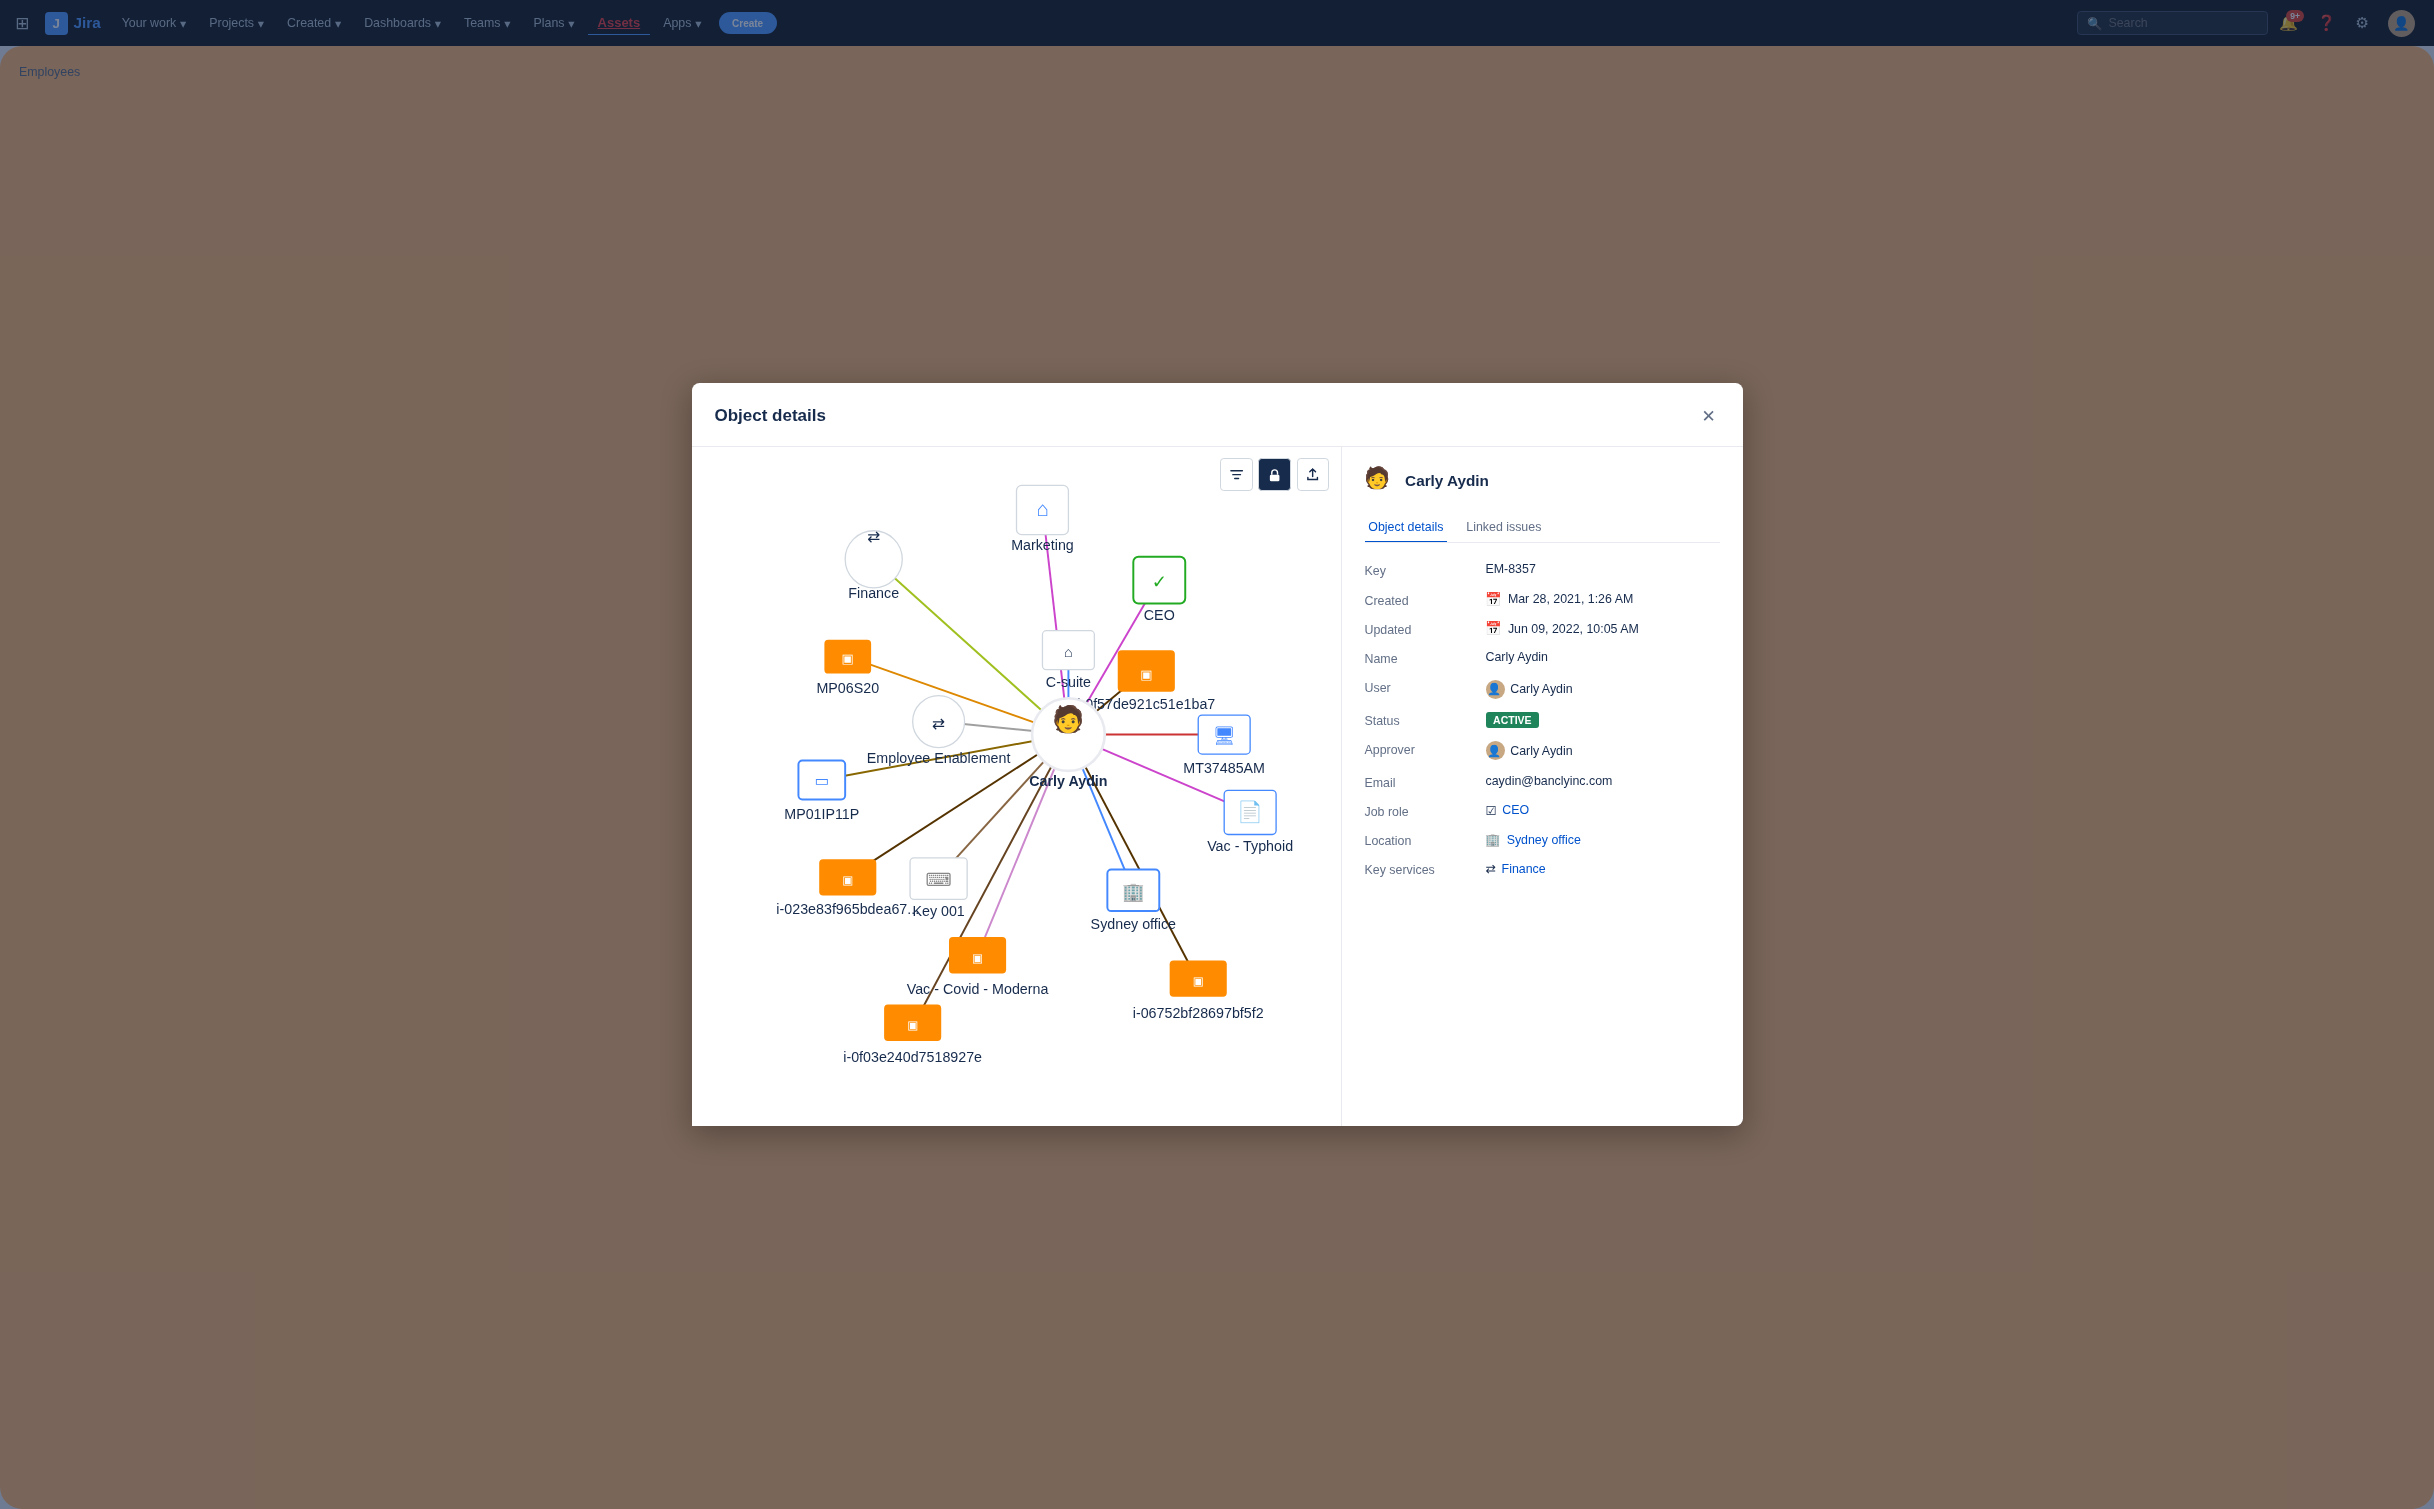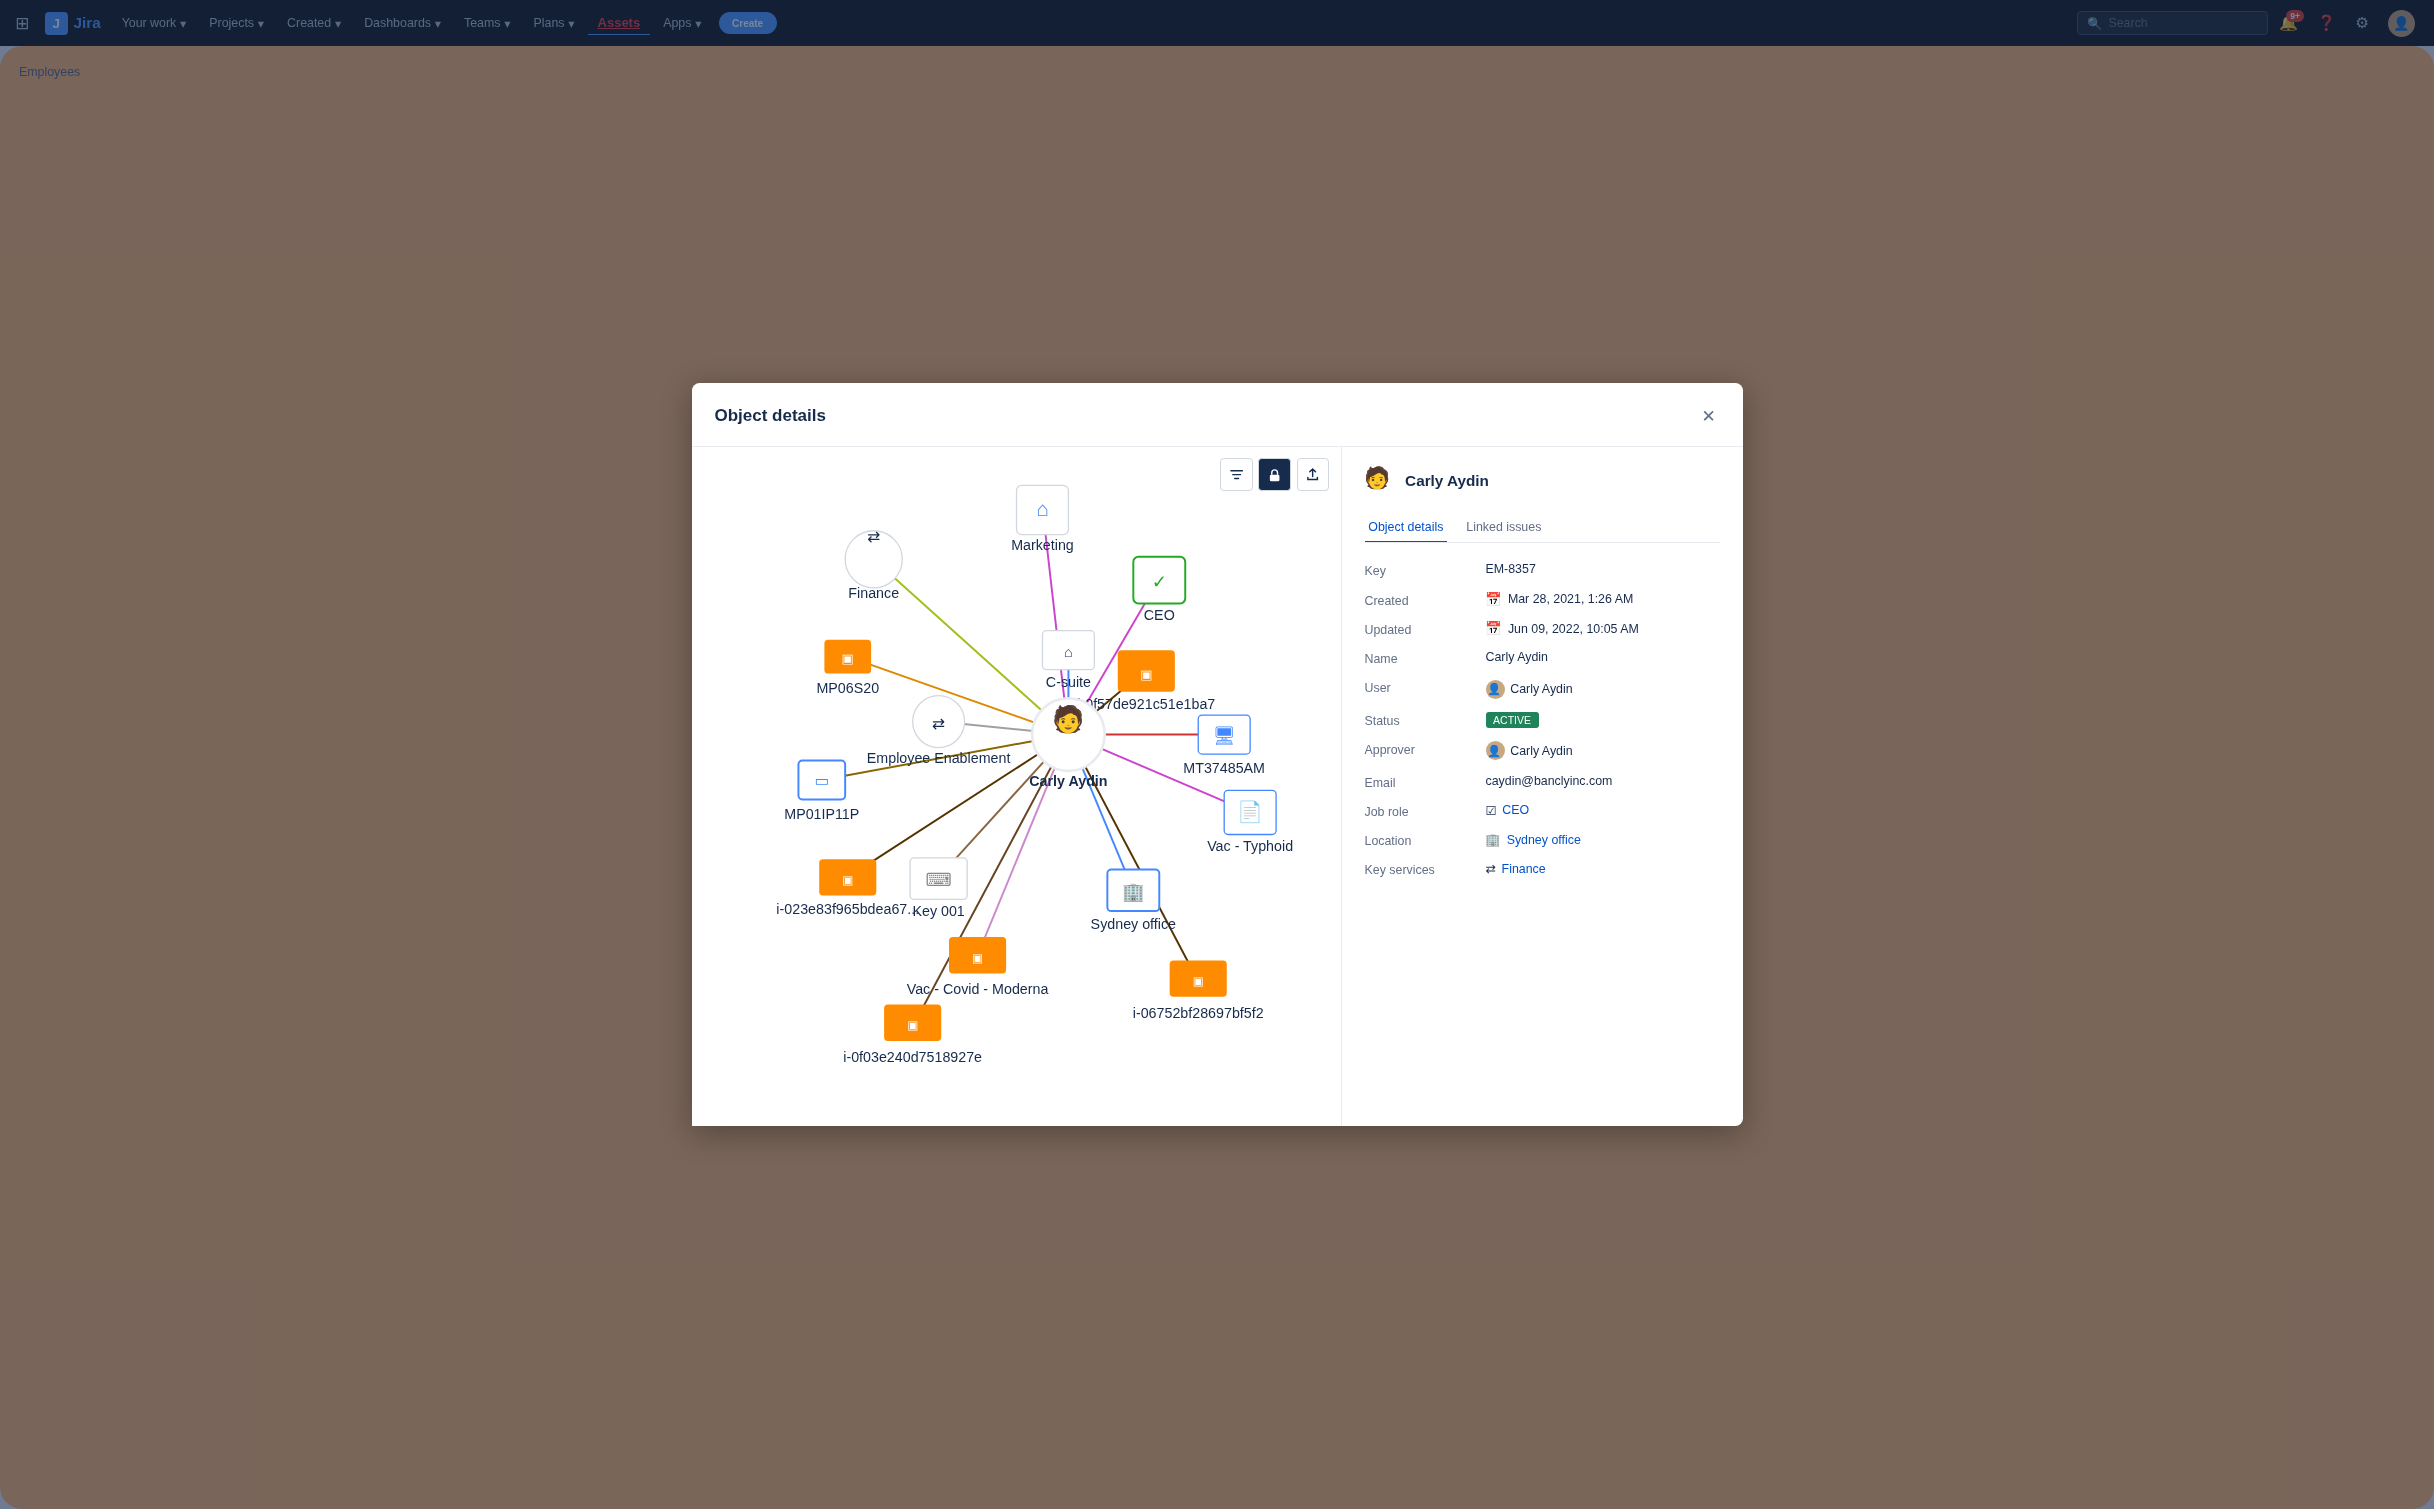--- a/index.html
+++ b/index.html
@@ -272,21 +272,21 @@
       flex: 1;
       display: flex;
       align-items: center;
       gap: 5.7px;
       padding-left: 6px;
     }
     .status-badge-active {
       background: #1f845a;
       color: white;
       font-size: 10.5px;
-      font-weight: 400;
+      font-weight: 700;
       padding: 1.9px 7.6px;
       border-radius: 2.9px;
       text-transform: uppercase;
     }
     .avatar-small {
       width: 19px;
       height: 19px;
       border-radius: 50%;
       background: #c8a882;
       display: flex;

